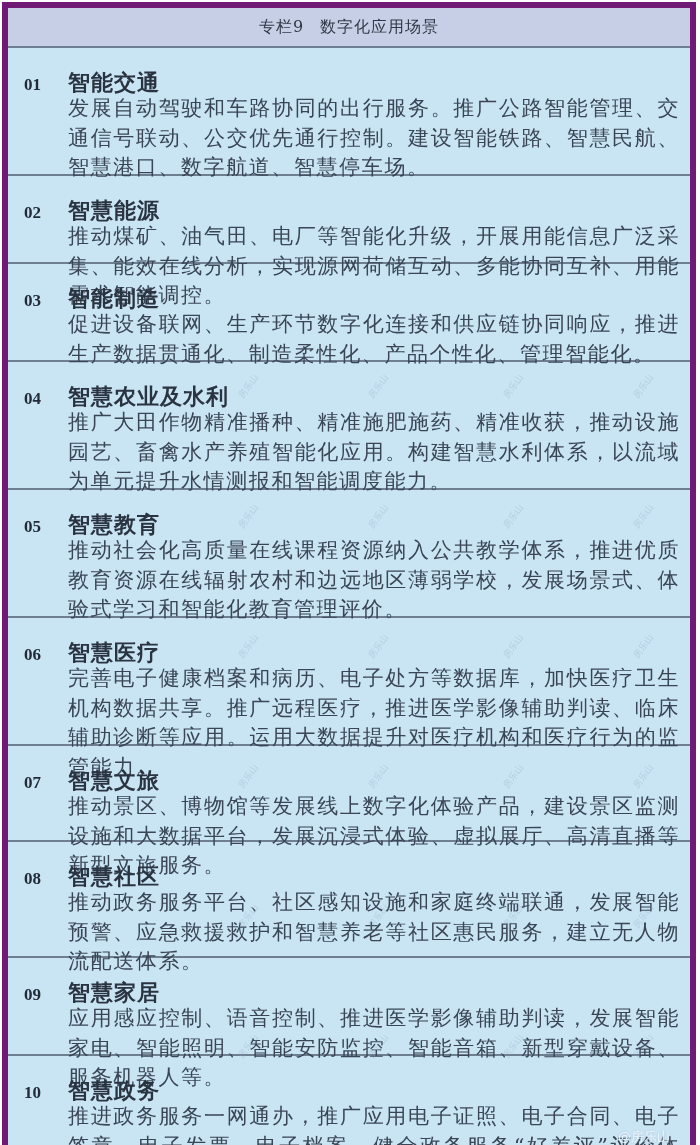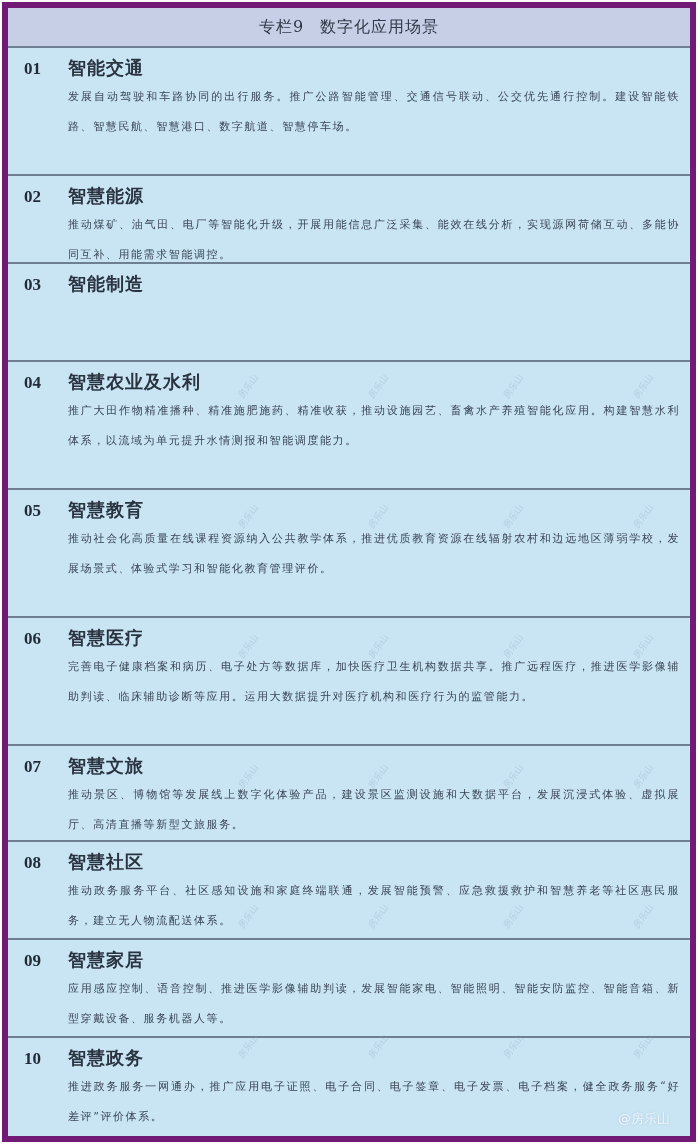--- a/index.html
+++ b/index.html
@@ -13,32 +13,32 @@
       border: 6px solid #701a75; background: #c9e5f4;
       box-sizing: border-box;
     }
     .header {
       height: 38px; background: #c7cfe6; border-bottom: 2px solid #6f7f92;
       display: flex; align-items: center; justify-content: center;
       font-size: 16px; letter-spacing: 1px; color: #2f3a48;
     }
     .header .sep { display: inline-block; width: 16px; }
     .row {
-      border-bottom: 2px solid #6f7f92; padding: 8px 10px 6px 16px;
+      border-bottom: 2px solid #6f7f92; padding: 20px 10px 6px 16px;
       box-sizing: border-box; position: relative;
     }
     .row:last-child { border-bottom: none; }
     .row-head { display: flex; align-items: baseline; height: 26px; }
     .num {
       width: 44px; font-family: "Liberation Serif", "DejaVu Serif", serif;
       font-size: 17px; font-weight: bold; color: #222c38;
     }
-    .title { font-size: 18px; font-weight: bold; color: #2a3340; letter-spacing: 1px; }
+    .title { font-size: 22px; font-weight: bold; color: #2a3340; letter-spacing: 1px; }
     .body-text {
-      margin-left: 44px; font-size: 11px; line-height: 29.5px; color: #3a4656;
+      margin-left: 44px; font-size: 21px; line-height: 29.5px; color: #3a4656;
       letter-spacing: 1.6px; text-align: justify;
     }
     .watermark-corner {
       position: absolute; right: 20px; bottom: 8px; color: #f4faff;
       font-family: "DejaVu Sans", sans-serif; font-size: 13px; opacity: 0.95;
       text-shadow: 0 0 2px rgba(120,150,180,0.6);
     }
     .wm {
       position: absolute; color: rgba(140,160,185,0.35);
       font-family: "DejaVu Sans", sans-serif; font-size: 9px;
@@ -69,20 +69,21 @@
         <span class="title">智慧能源</span>
       </div>
     <div class="body-text">推动煤矿、油气田、电厂等智能化升级，开展用能信息广泛采集、能效在线分析，实现源网荷储互动、多能协同互补、用能需求智能调控。</div>
   </div>
 
   <div class="row" style="height:98px">
     <div class="row-head">
         <span class="num">03</span>
         <span class="title">智能制造</span>
       </div>
+    <div class="body-text">促进设备联网、生产环节数字化连接和供应链协同响应，推进生产数据贯通化、制造柔性化、产品个性化、管理智能化。</div>
   </div>
 
   <div class="row" style="height:128px">
     <div class="row-head">
         <span class="num">04</span>
         <span class="title">智慧农业及水利</span>
       </div>
     <div class="body-text">推广大田作物精准播种、精准施肥施药、精准收获，推动设施园艺、畜禽水产养殖智能化应用。构建智慧水利体系，以流域为单元提升水情测报和智能调度能力。</div>
   </div>
 
@@ -103,21 +104,21 @@
   </div>
 
   <div class="row" style="height:96px">
     <div class="row-head">
         <span class="num">07</span>
         <span class="title">智慧文旅</span>
       </div>
     <div class="body-text">推动景区、博物馆等发展线上数字化体验产品，建设景区监测设施和大数据平台，发展沉浸式体验、虚拟展厅、高清直播等新型文旅服务。</div>
   </div>
 
-  <div class="row" style="height:98px">
+  <div class="row" style="height:116px">
     <div class="row-head">
         <span class="num">08</span>
         <span class="title">智慧社区</span>
       </div>
     <div class="body-text">推动政务服务平台、社区感知设施和家庭终端联通，发展智能预警、应急救援救护和智慧养老等社区惠民服务，建立无人物流配送体系。</div>
   </div>
 
   <div class="row" style="height:98px">
     <div class="row-head">
         <span class="num">09</span>

